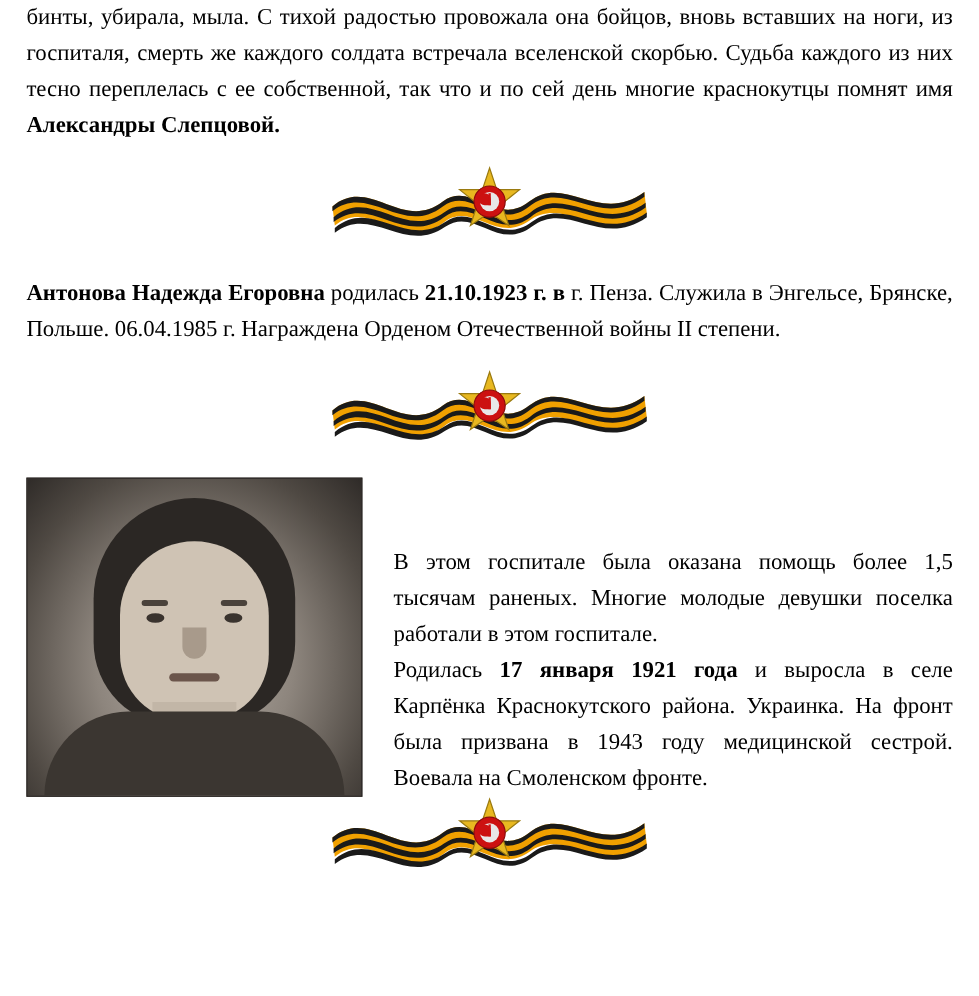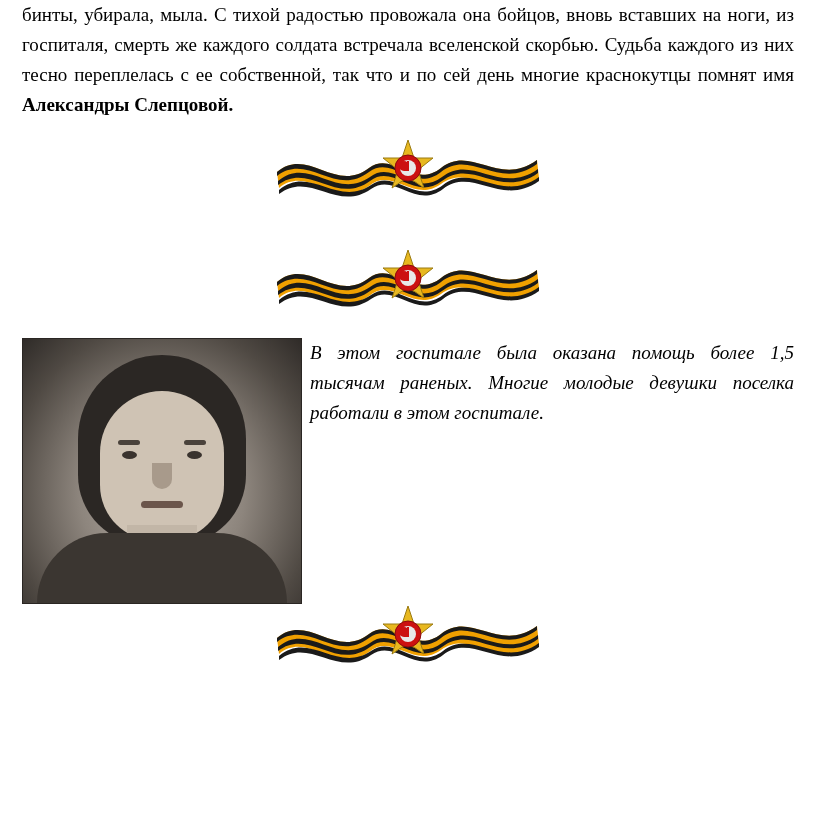--- a/index.html
+++ b/index.html
@@ -43,23 +43,22 @@
     height: 72px;
   }
   .ribbon svg { display: block; }
 
   .sec-gap-1 { height: 18px; }
   .sec-gap-2 { height: 20px; }
 
   
   .photo-row {
     display: flex;
-    align-items: flex-start;
-    gap: 8px;
-    font-style: italic;
+    align-items: flex-end;
+    gap: 26px;
   }
   .photo {
     width: 278px;
     height: 264px;
     flex: 0 0 278px;
     background: #4a4440;
     position: relative;
     overflow: hidden;
     border: 1px solid #2a2623;
   }
@@ -156,20 +155,21 @@
           <circle cx="0" cy="0" r="8" fill="#e8e8e8"></circle>
           <path d="M-4 3 a5 5 0 1 1 5 -5 l0 5 z" fill="#cc1111"></path>
           <rect x="-1" y="-7" width="2" height="10" fill="#cc1111"></rect>
         </g>
       </svg>
     </div>
   </div>
 
   <div class="sec-gap-2"></div>
 
+  <p class="para"><span class="b">Антонова Надежда Егоровна</span><span> родилась </span><span class="b">21.10.1923 г. в</span><span> г. Пенза. Служила в Энгельсе, Брянске, Польше. 06.04.1985 г. Награждена Орденом Отечественной войны II степени.</span></p>
 
   <div class="sec-gap-1"></div>
 
   <div class="ornament">
     <div class="ribbon">
       <svg viewBox="0 0 270 72" width="270" height="72" xmlns="http://www.w3.org/2000/svg">
         <g>
           <path d="M4 34 C35 8 62 56 96 30 C120 12 140 52 168 30 C198 6 226 50 264 22 L266 40 C228 68 198 24 168 46 C140 66 120 28 96 48 C62 72 35 26 6 50 Z" fill="#f0a000"></path>
           <path d="M4 34 C35 8 62 56 96 30 C120 12 140 52 168 30 C198 6 226 50 264 22 L264 26 C226 54 198 10 168 34 C140 56 120 16 96 34 C62 60 35 14 4 38 Z" fill="#1a1a1a"></path>
           <path d="M5 43 C36 17 63 63 97 39 C121 21 141 60 169 39 C199 15 227 58 265 31 L265 35 C227 62 199 19 169 43 C141 64 121 25 97 43 C63 68 36 23 5 47 Z" fill="#1a1a1a"></path>
@@ -197,20 +197,21 @@
       <div class="ph-brow r"></div>
       <div class="ph-eye l"></div>
       <div class="ph-eye r"></div>
       <div class="ph-nose"></div>
       <div class="ph-mouth"></div>
       <div class="ph-neck"></div>
       <div class="ph-body"></div>
     </div>
     <div class="photo-text">
       <p class="para">В этом госпитале была оказана помощь более 1,5 тысячам раненых. Многие молодые девушки поселка работали в этом госпитале.</p>
+      <p class="para"><span>Родилась </span><span class="b">17 января 1921 года</span><span> и выросла в селе Карпёнка Краснокутского района. Украинка. На фронт была призвана в 1943 году медицинской сестрой. Воевала на Смоленском фронте.</span></p>
     </div>
   </div>
 
   <div class="ornament">
     <div class="ribbon">
       <svg viewBox="0 0 270 72" width="270" height="72" xmlns="http://www.w3.org/2000/svg">
         <g>
           <path d="M4 34 C35 8 62 56 96 30 C120 12 140 52 168 30 C198 6 226 50 264 22 L266 40 C228 68 198 24 168 46 C140 66 120 28 96 48 C62 72 35 26 6 50 Z" fill="#f0a000"></path>
           <path d="M4 34 C35 8 62 56 96 30 C120 12 140 52 168 30 C198 6 226 50 264 22 L264 26 C226 54 198 10 168 34 C140 56 120 16 96 34 C62 60 35 14 4 38 Z" fill="#1a1a1a"></path>
           <path d="M5 43 C36 17 63 63 97 39 C121 21 141 60 169 39 C199 15 227 58 265 31 L265 35 C227 62 199 19 169 43 C141 64 121 25 97 43 C63 68 36 23 5 47 Z" fill="#1a1a1a"></path>

